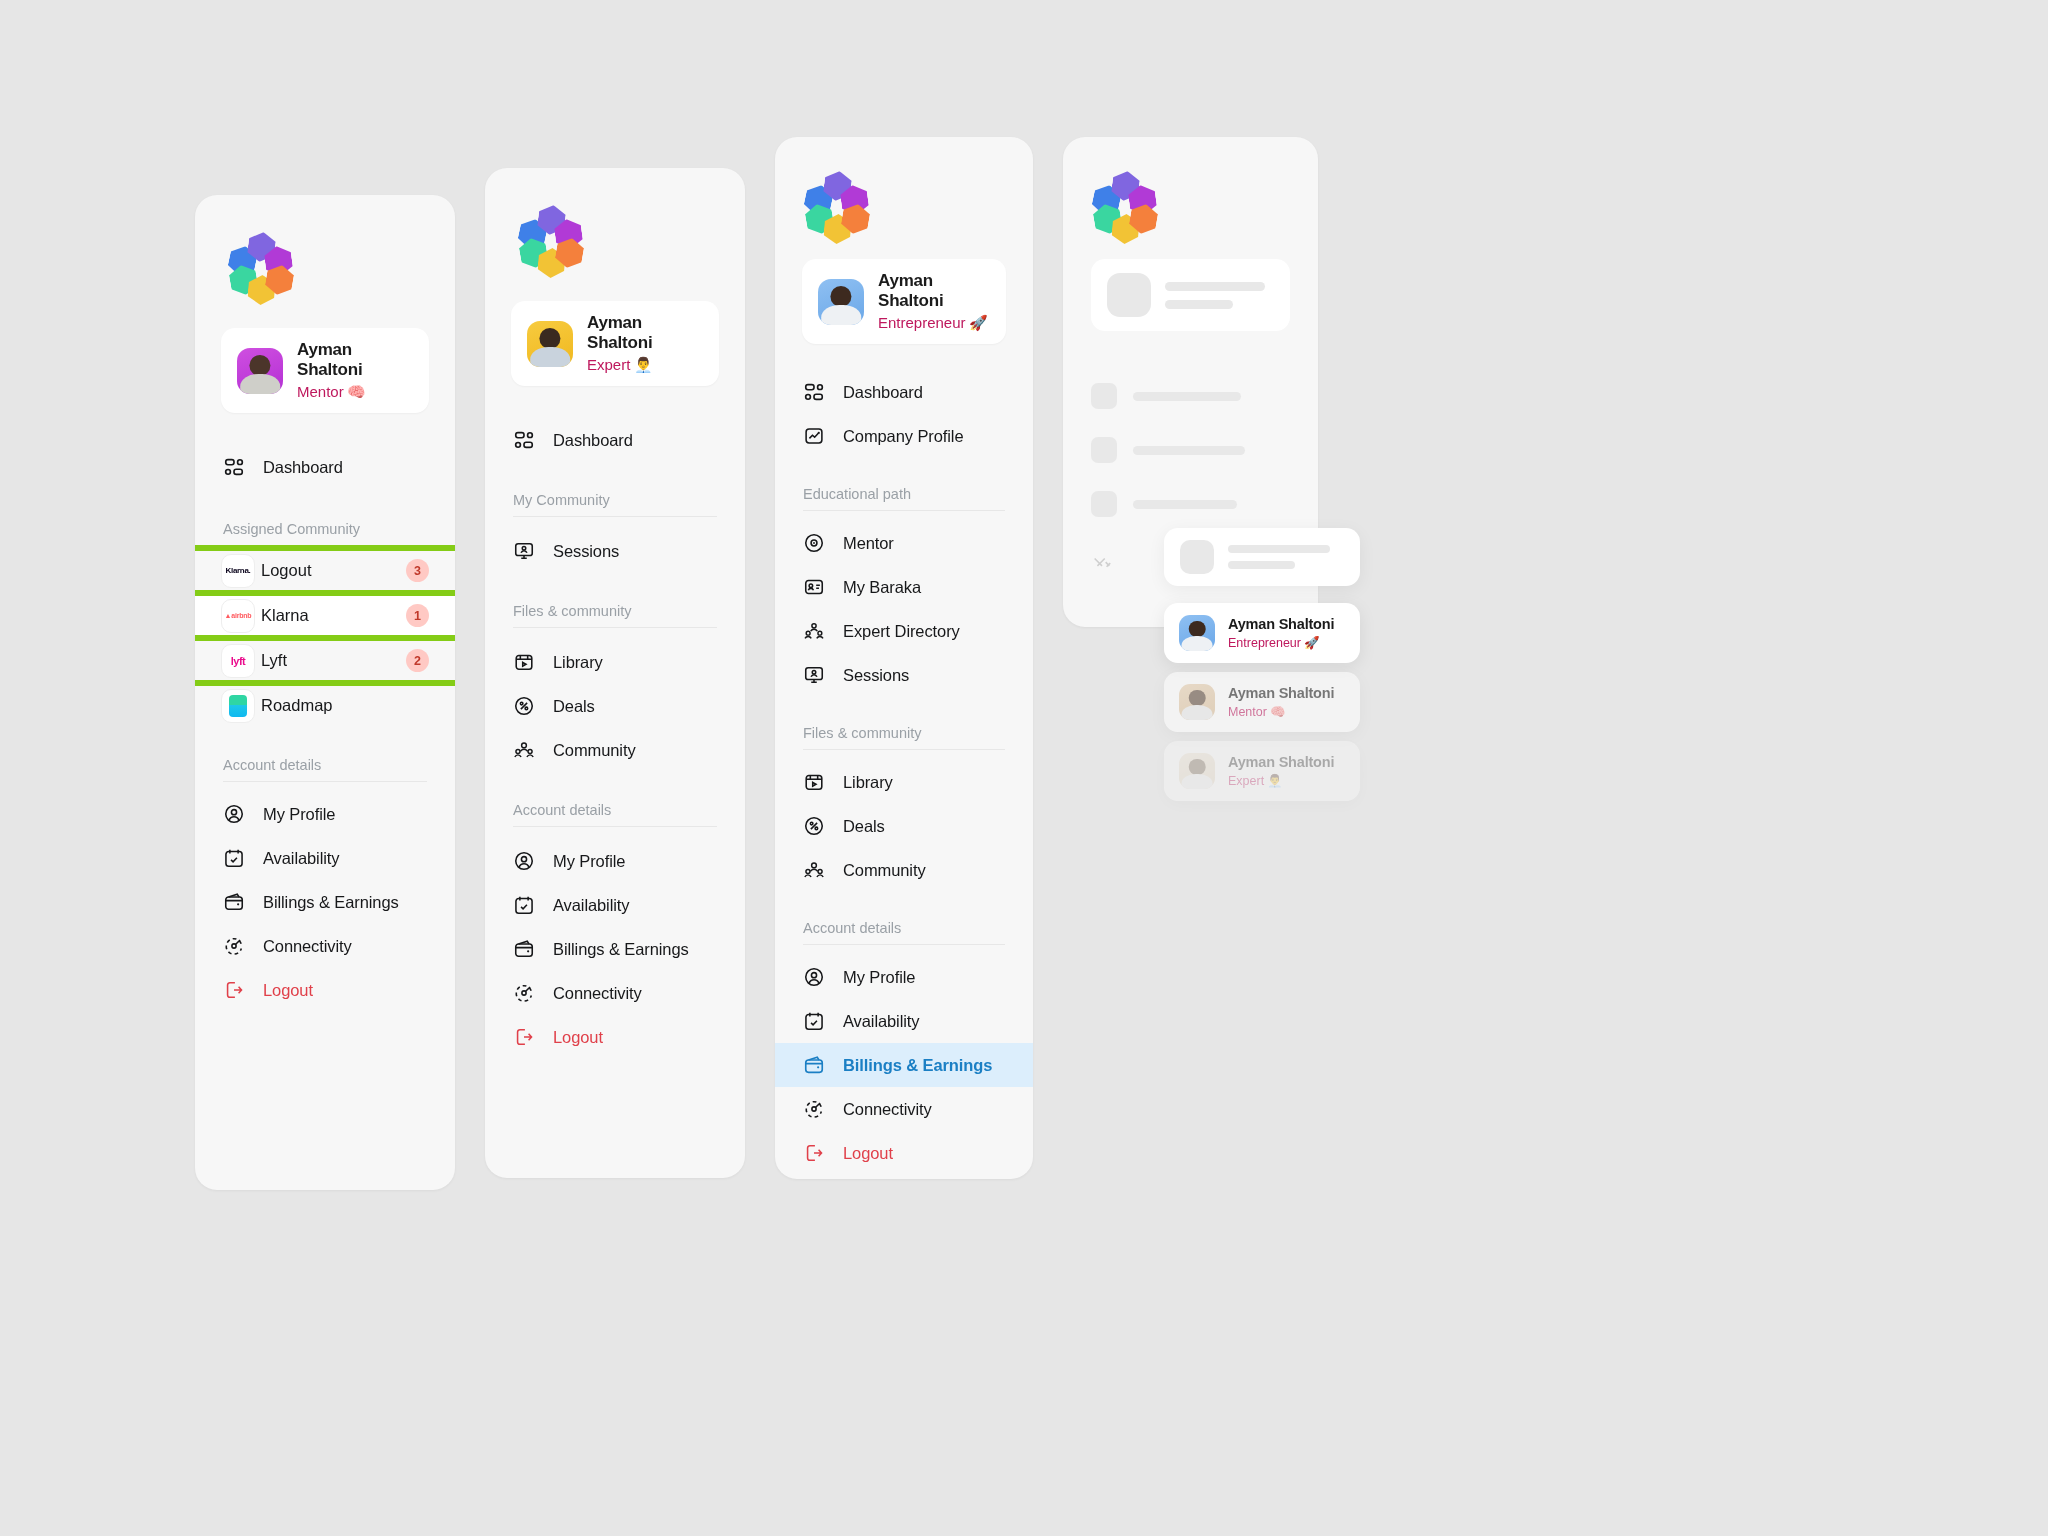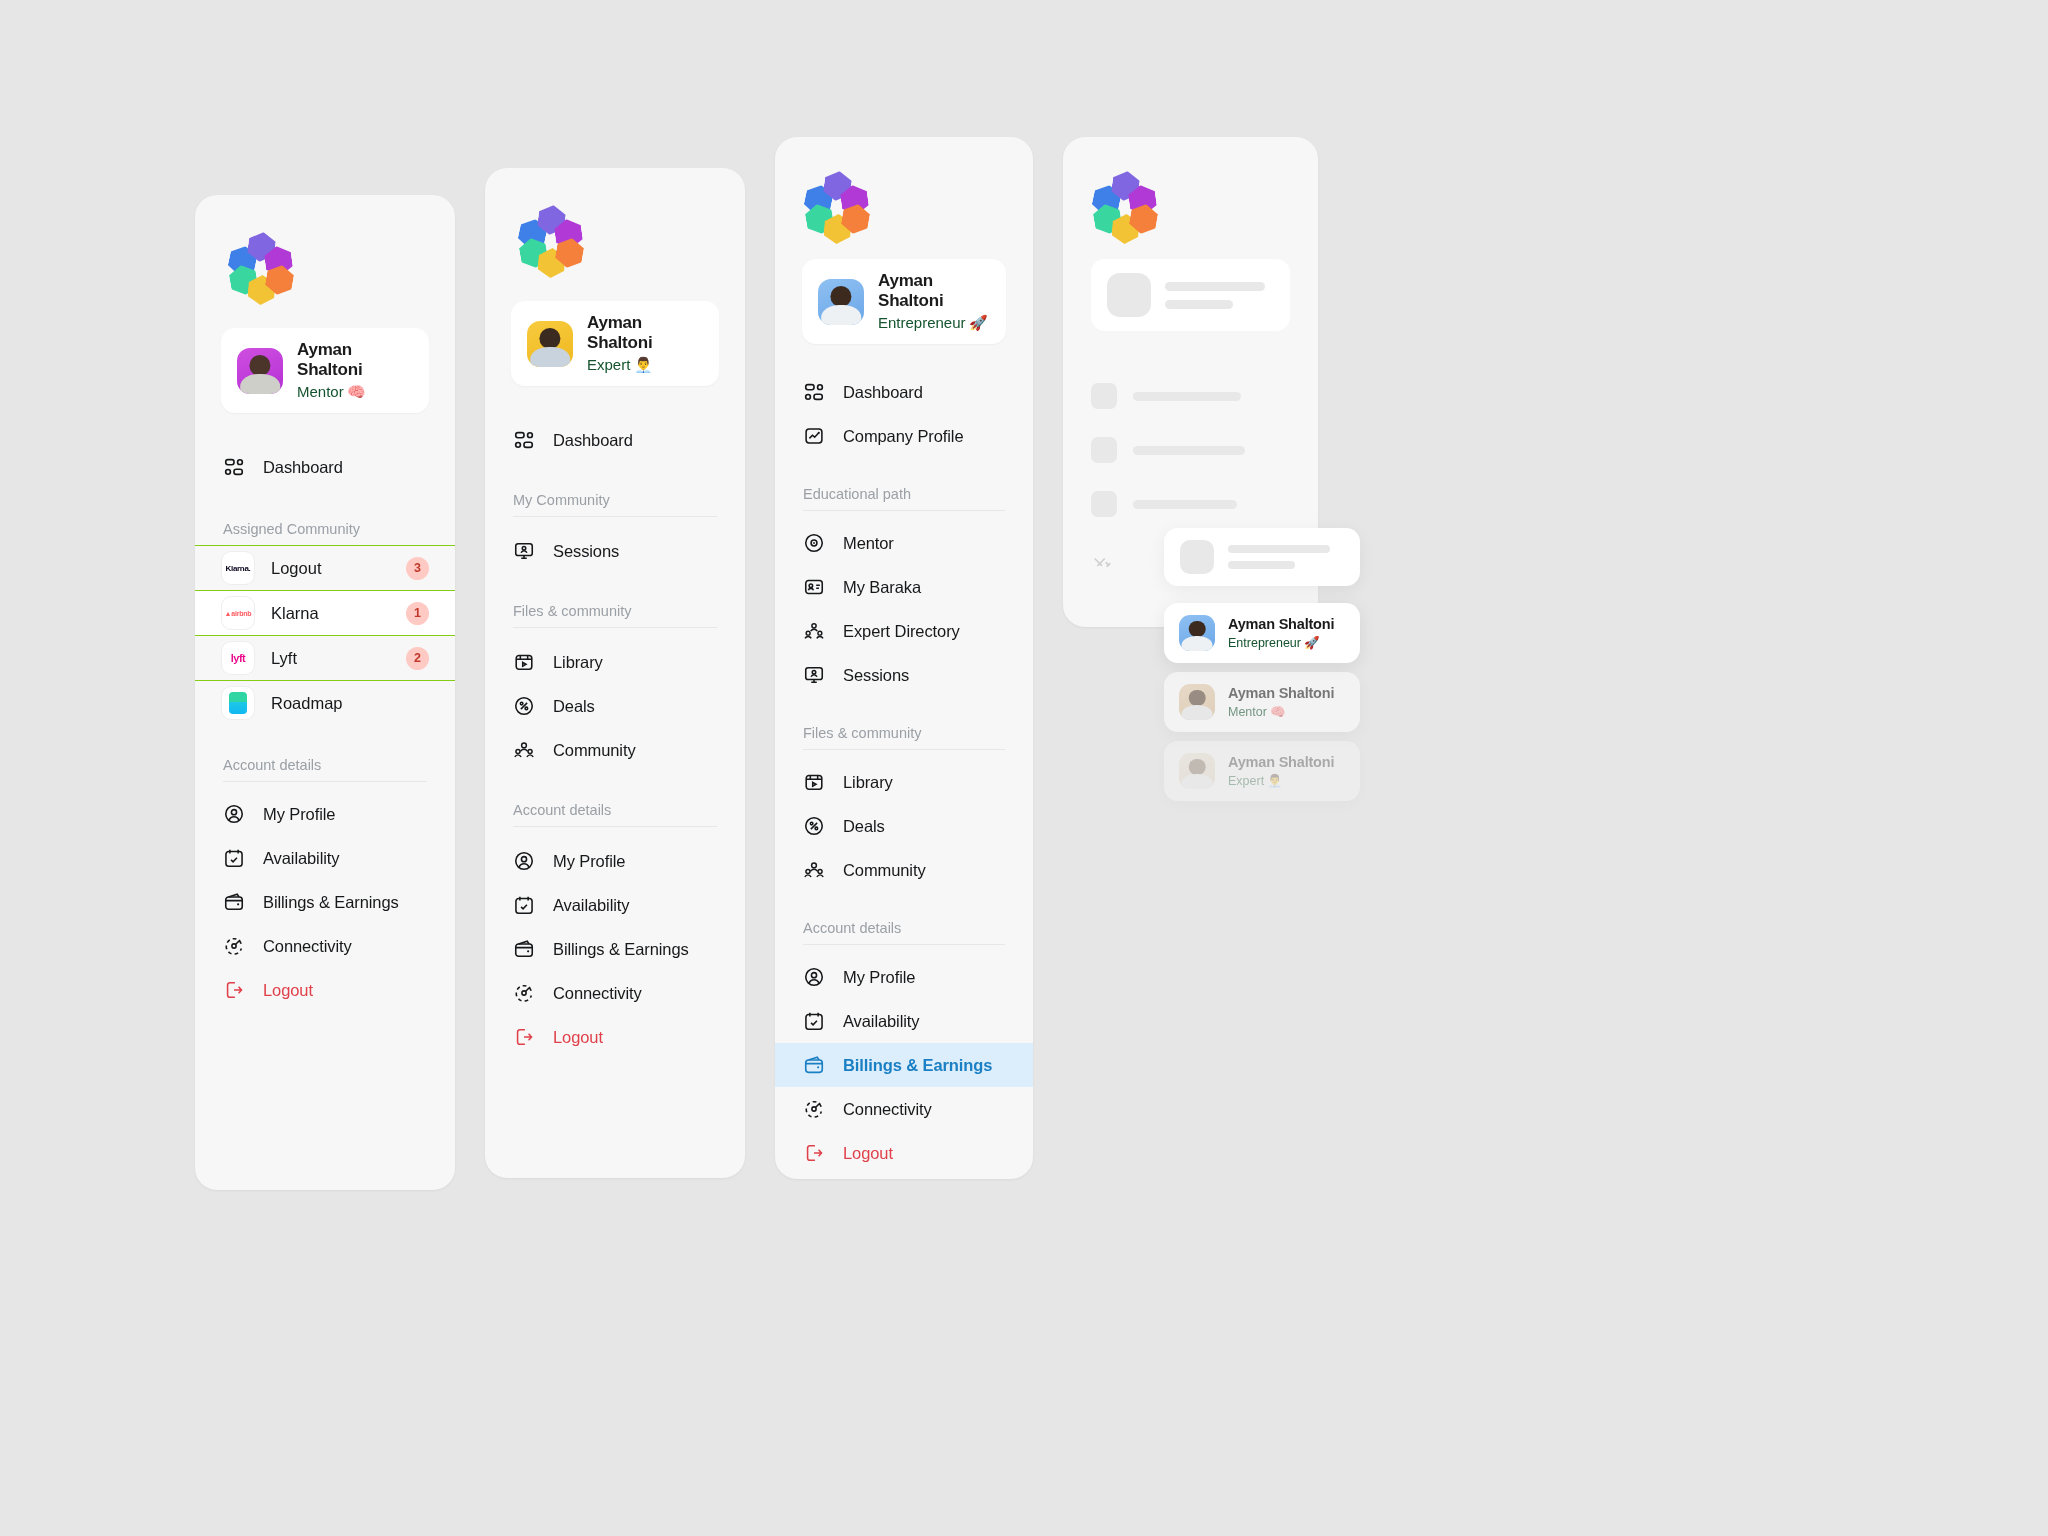--- a/index.html
+++ b/index.html
@@ -63,21 +63,21 @@
   .av-blue::after  { background:#eef1f4; }
   .av-yellow::before{ background:#3a2a20; }
   .av-yellow::after { background:#c9d3dd; }
   .av-purple::after { background:#cfcfc9; }
   .av-tan::before  { background:#5a4333; }
   .av-tan::after   { background:#e8e8e8; }
   .av-cream::before{ background:#6b5641; }
   .av-cream::after { background:#efefef; }
 
   .p-name { font-size: 17px; font-weight: 700; color: #1b1b1b; letter-spacing:-.2px; }
-  .p-role { font-size: 15px; color: #14532d; margin-top: 3px; }
+  .p-role { font-size: 15px; color: #be185d; margin-top: 3px; }
 
   
   .nav-item {
     display: flex; align-items: center; gap: 18px;
     height: 44px; padding: 0 28px;
     font-size: 16.5px; color: #17181a; letter-spacing:-.1px;
     cursor: pointer;
   }
   .nav-item.logout { color: #e0404a; }
   .nav-item.active { background: #dceefc; color: #1b7fc4; font-weight: 700; }
@@ -85,23 +85,23 @@
   .ic { width: 22px; height: 22px; flex: none; color: #17181a; display:block; }
   .nav-item.logout .ic { color: #e0404a; }
 
   .sec-label {
     font-size: 14.5px; color: #9aa0a6; padding: 0 28px 8px 28px;
   }
   .sec-rule { height: 1px; background: #e7e7e7; margin: 0 28px; }
 
   
   .su-row {
-    display: flex; align-items: center; gap: 16px;
+    display: flex; align-items: center; gap: 6px;
     height: 45px; padding: 0 26px; cursor: pointer;
-    border-top: 1px solid #84cc16;
+    border-top: 6px solid #84cc16;
   }
   .su-row.sel { background: #ffffff; }
   .su-row:last-of-type { border-bottom: 1px solid #eeeeee; }
   .su-logo {
     width: 34px; height: 34px; border-radius: 10px; background:#fff;
     border: 1px solid #eeeeee; flex: none;
     display: flex; align-items: center; justify-content: center;
     overflow: hidden;
   }
   .su-name { font-size: 16.5px; color: #17181a; flex: 1; }

